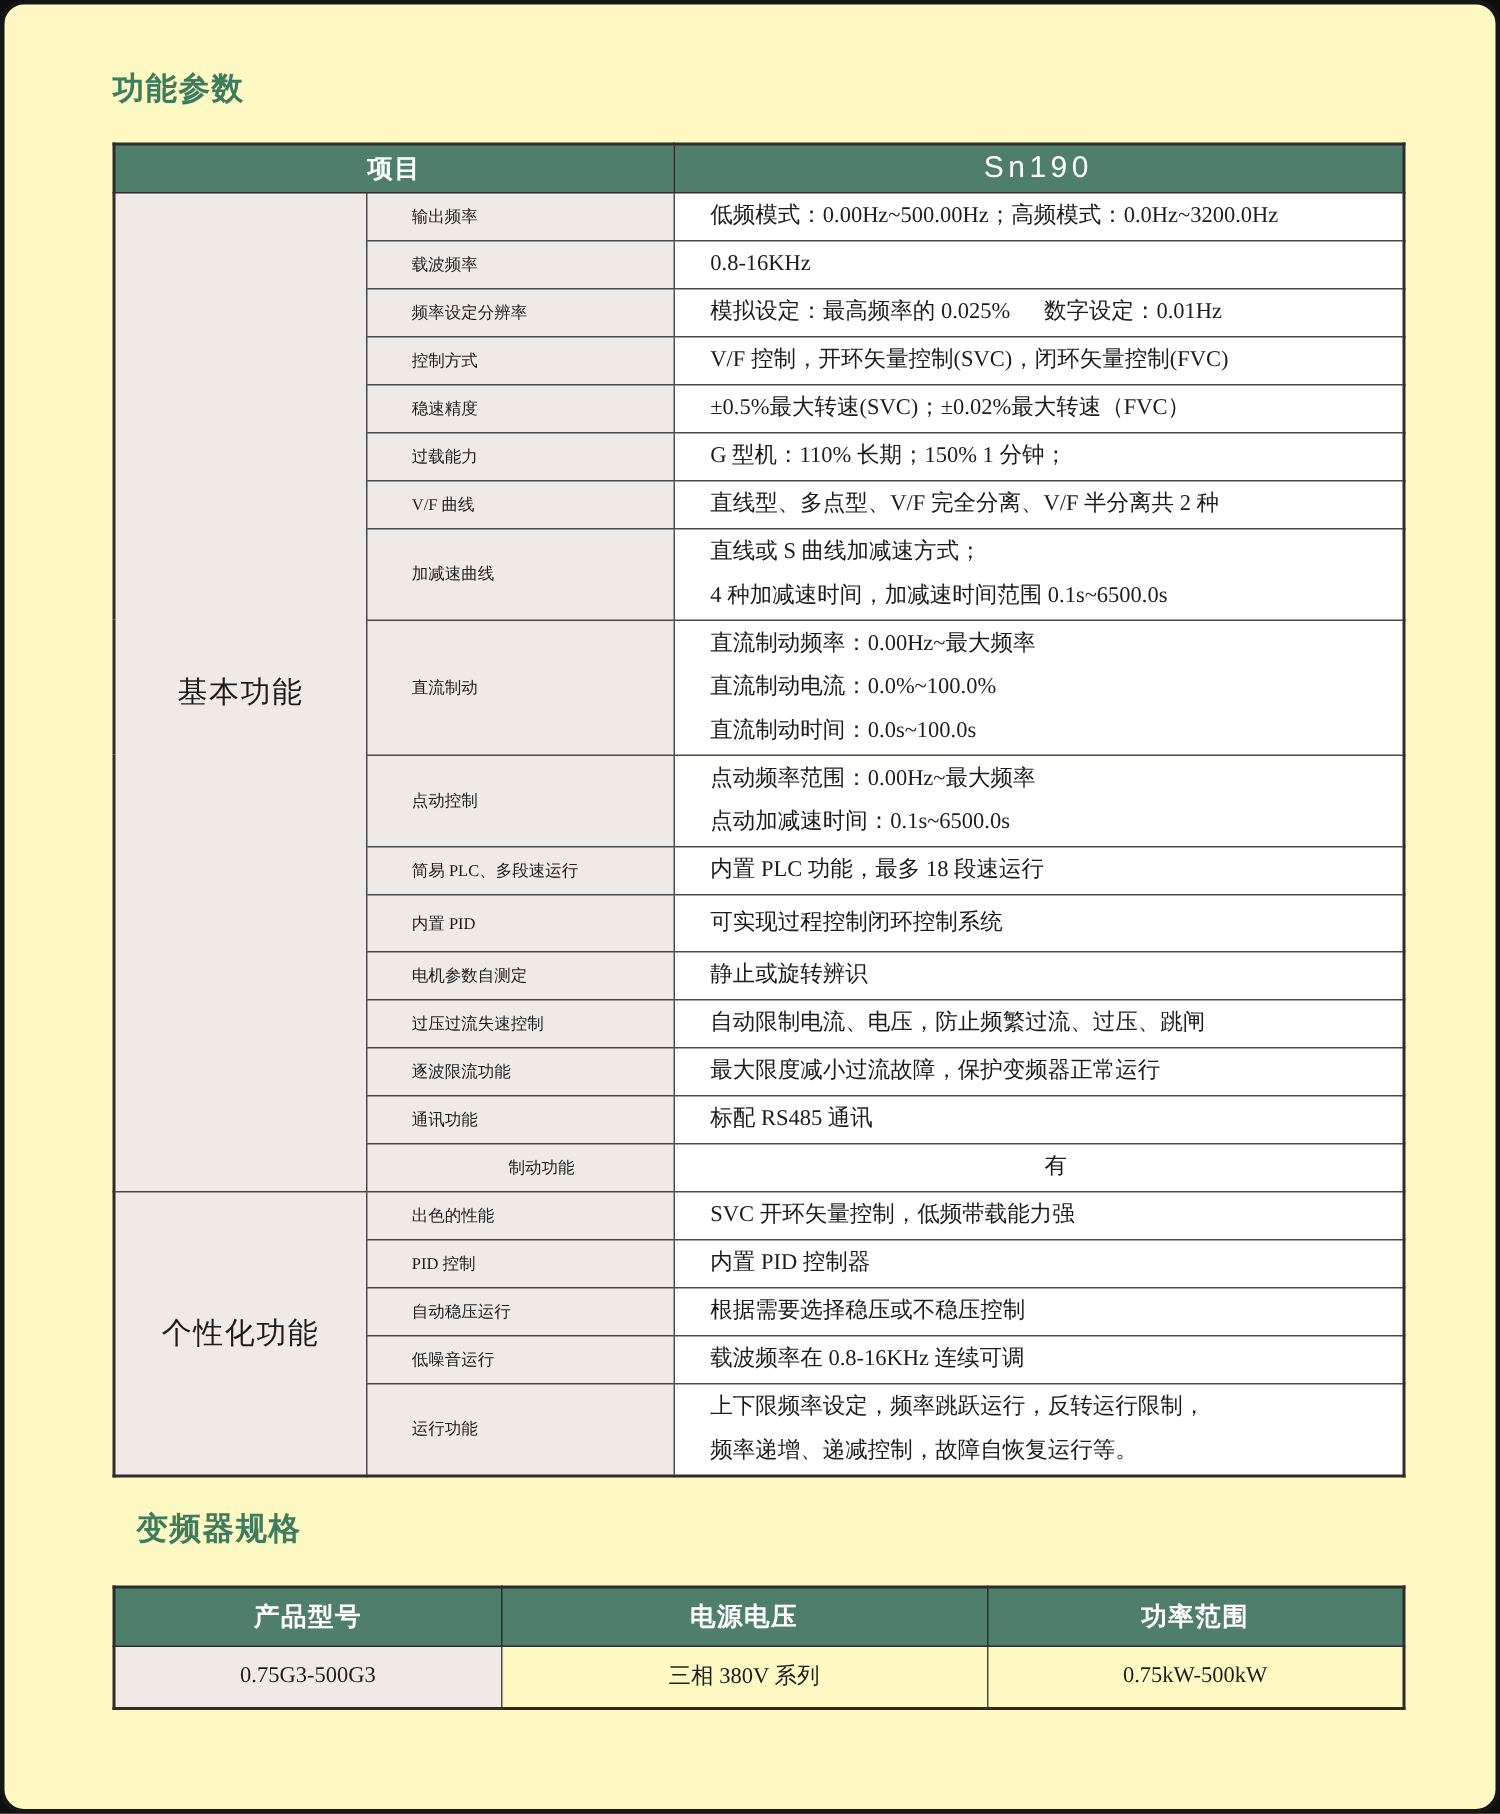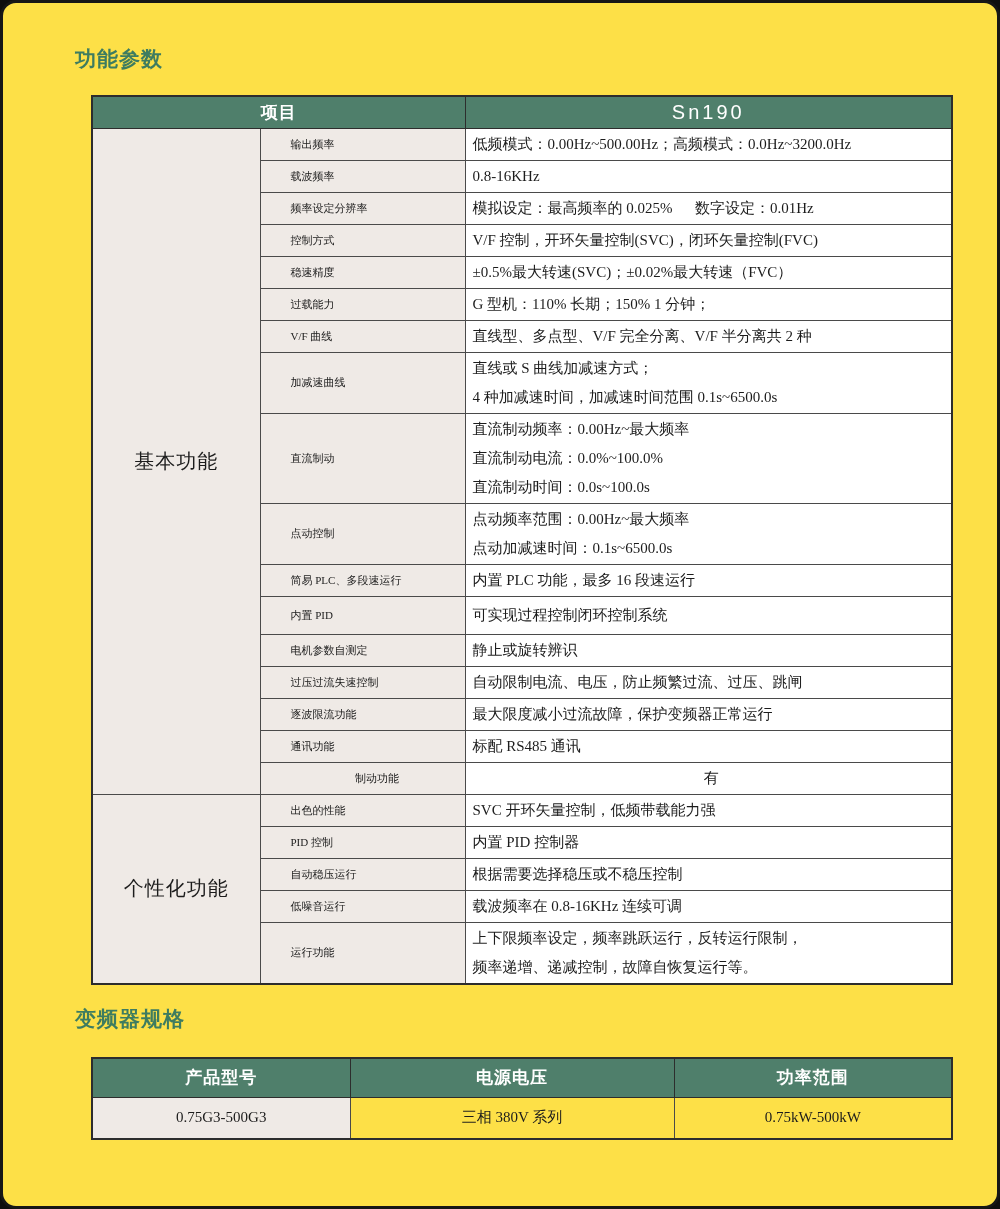--- a/index.html
+++ b/index.html
@@ -1,40 +1,40 @@
 <!DOCTYPE html>
 <html><head>
 <meta charset="utf-8">
 <style>
   html, body { margin: 0; padding: 0; background: #0e0e0e; }
   .page {
     position: relative;
     width: 1000px;
     height: 1209px;
     box-sizing: border-box;
-    background: #fde047;
+    background: #fef9c3;
     border: 3px solid #161616;
     border-radius: 16px;
     overflow: hidden;
     font-family: "Liberation Serif", "DejaVu Serif", serif;
     color: #1c1c1c;
   }
   .content { padding: 42px 68px 0 72px; }
 
   .sec-title {
     font-family: "Liberation Sans", "DejaVu Sans", sans-serif;
     font-size: 21px;
     font-weight: bold;
     color: #3e7c60;
     margin: 0 0 22px 0;
     letter-spacing: 1px;
   }
-  .sec-title.second { margin-top: 20px; margin-bottom: 24px; }
-
-  table { border-collapse: collapse; table-layout: fixed; width: 860px; margin-left: 16px; }
+  .sec-title.second { margin-top: 20px; margin-bottom: 24px; margin-left: 16px; }
+
+  table { border-collapse: collapse; table-layout: fixed; width: 860px; }
   td, th { border: 1px solid #4a4a4a; box-sizing: border-box; }
   table.ftable, table.stable { border: 2px solid #2d2d2d; }
 
   
   .ftable th {
     background: #4f7f6b;
     color: #ffffff;
     border-color: #2d2d2d;
   }
   .th-item {
@@ -54,21 +54,21 @@
   }
   .icell {
     background: #efeae6;
     vertical-align: middle;
     padding-left: 30px;
     font-size: 11px;
   }
   .vcell {
     background: #ffffff;
     vertical-align: middle;
-    padding-left: 7px;
+    padding-left: 24px;
     font-size: 15px;
   }
   .vline { line-height: 29px; white-space: pre-wrap; }
 
   tr.h28 { height: 28px; text-align: center; } tr.h29 { height: 29px; } tr.h30 { height: 30px; }
   tr.h38 { height: 38px; } tr.h56 { height: 56px; } tr.h59 { height: 59px; }
   tr.h89 { height: 89px; }
 
   
   .stable th {
@@ -168,21 +168,21 @@
         <tr class="h59">
           <td class="icell">点动控制</td>
           <td class="vcell">
             <div class="vline">点动频率范围：0.00Hz~最大频率</div>
             <div class="vline">点动加减速时间：0.1s~6500.0s</div>
           </td>
         </tr>
         <tr class="h30">
           <td class="icell">简易 PLC、多段速运行</td>
           <td class="vcell">
-              <div class="vline">内置 PLC 功能，最多 16 段速运行</div>
+              <div class="vline">内置 PLC 功能，最多 18 段速运行</div>
             </td>
         </tr>
         <tr class="h38">
           <td class="icell">内置 PID</td>
           <td class="vcell">
               <div class="vline">可实现过程控制闭环控制系统</div>
             </td>
         </tr>
         <tr class="h29">
           <td class="icell">电机参数自测定</td>

